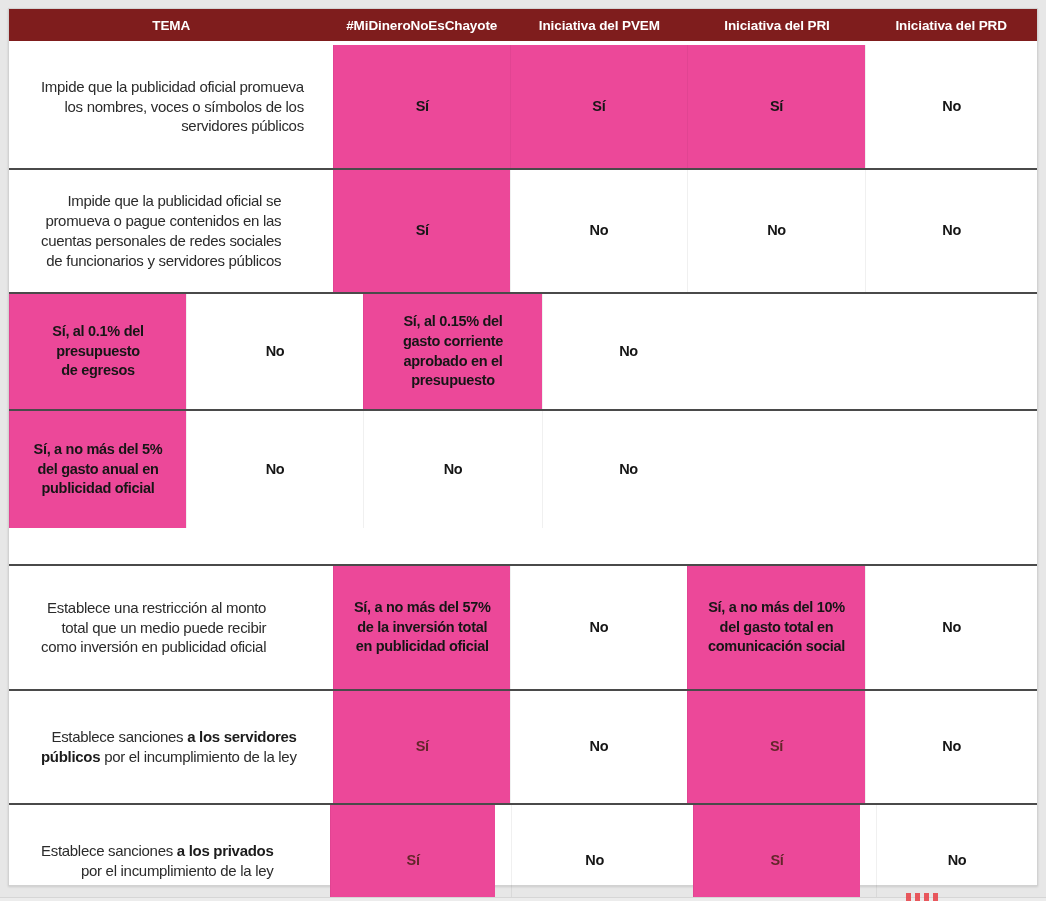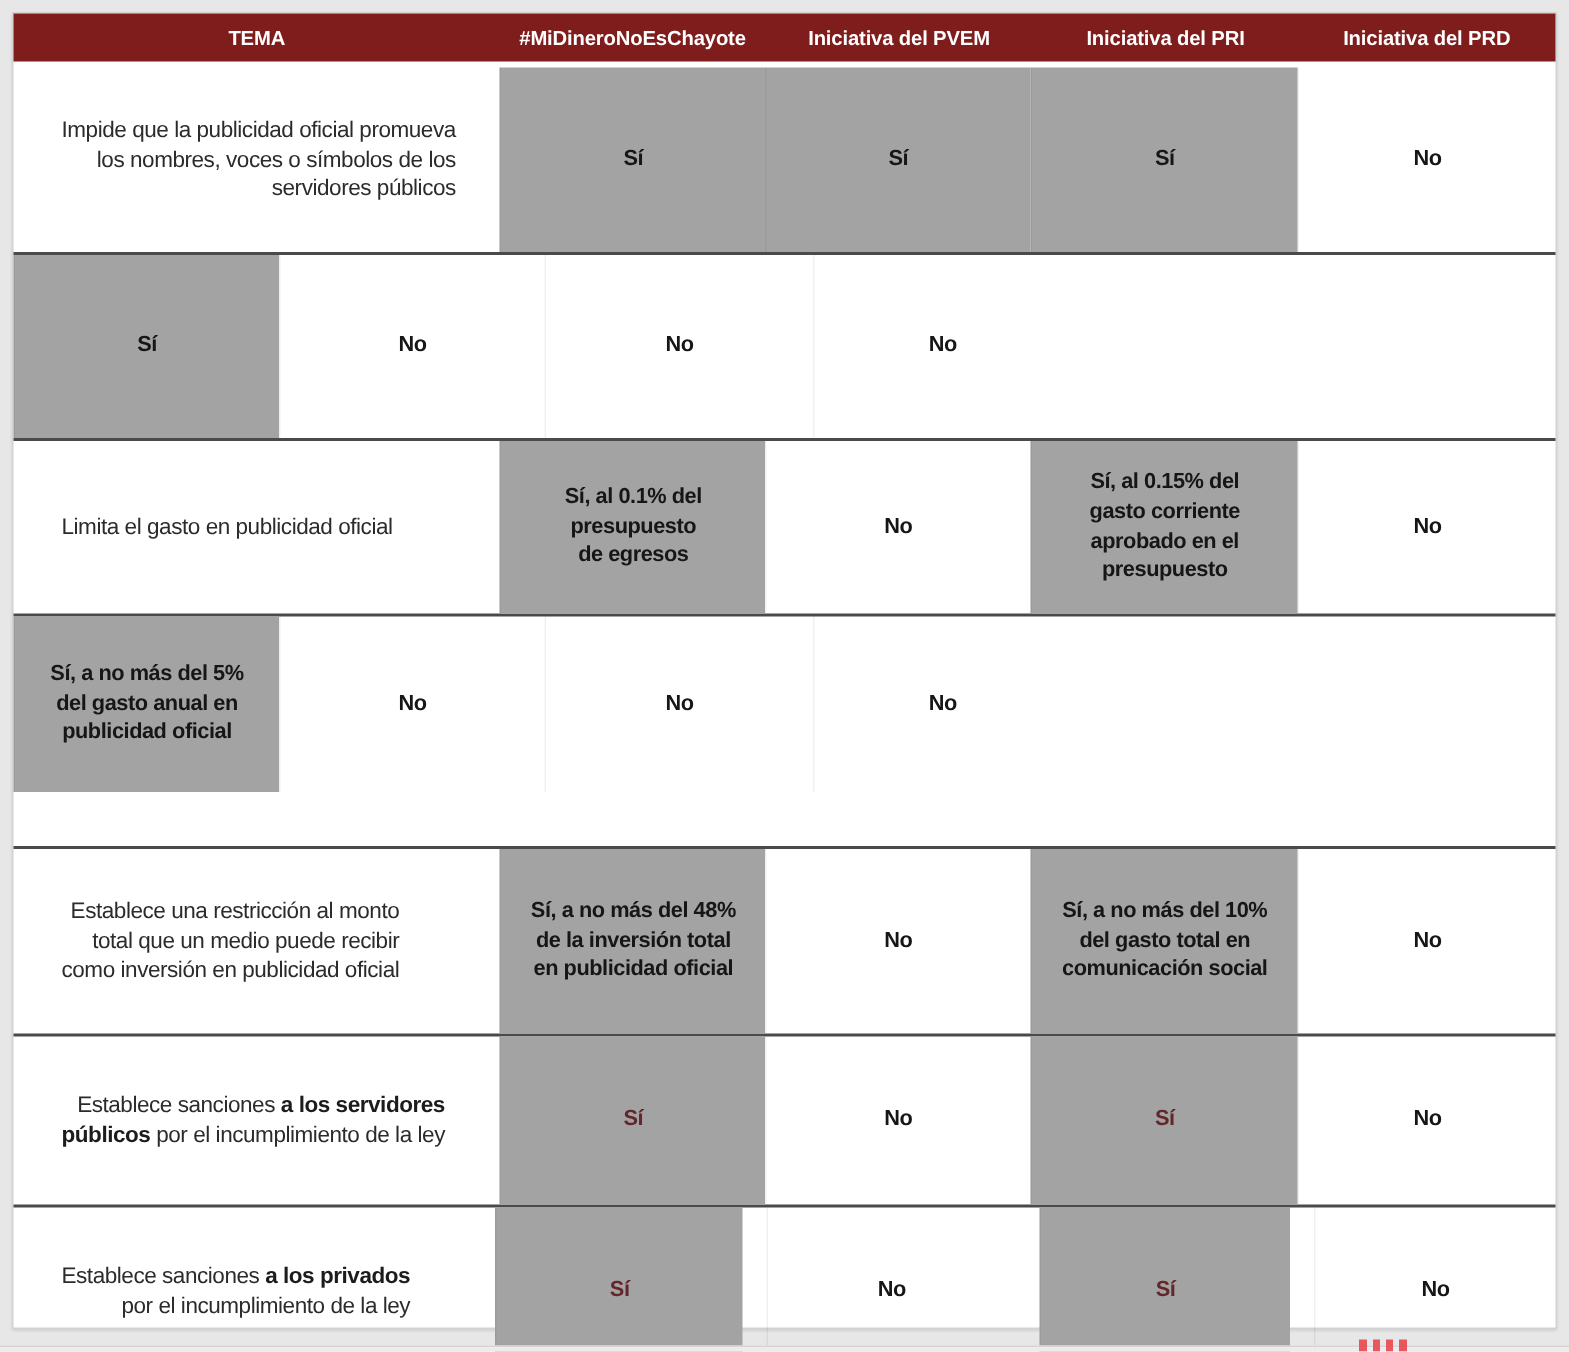--- a/index.html
+++ b/index.html
@@ -46,21 +46,21 @@
   }
   .tema .inner{white-space:pre-line;}
   .tema b{color:#1c1c1c;}
   .ans{
     justify-content:center;text-align:center;
     font-weight:bold;font-size:14.5px;line-height:1.35;
     color:#161616;letter-spacing:-0.3px;white-space:pre-line;
     border-left:1px solid rgba(0,0,0,0.06);
     padding:0 8px;
   }
-  .ans.pink{background:#a3a3a3;border-left-color:rgba(0,0,0,0.045);}
+  .ans.pink{background:#ec4899;border-left-color:rgba(0,0,0,0.045);}
   .ans.maroon{color:#63262a;}
   .footer-strip{
     position:absolute;left:0;top:897px;width:1046px;height:4px;
     background:#ececec;border-top:1px solid #d6d6d6;
   }
   .red-fragment{
     position:absolute;left:906px;top:893px;width:34px;height:8px;
     background:repeating-linear-gradient(90deg,#e8474d 0 5px,transparent 5px 9px);
     opacity:0.9;
   }
@@ -80,27 +80,30 @@
       <div class="trow">
         <div class="cell c0 tema"><span class="inner"><span>Impide que la publicidad oficial promueva
 los nombres, voces o símbolos de los
 servidores públicos</span></span></div>
         <div class="cell ans c1 pink">Sí</div>
         <div class="cell ans c2 pink">Sí</div>
         <div class="cell ans c3 pink">Sí</div>
         <div class="cell ans c4">No</div>
       </div>
       <div class="trow">
+        <div class="cell c0 tema"><span class="inner"><span>Impide que la publicidad oficial se
+promueva o pague contenidos en las
+cuentas personales de redes sociales
+de funcionarios y servidores públicos</span></span></div>
         <div class="cell ans c1 pink">Sí</div>
         <div class="cell ans c2">No</div>
         <div class="cell ans c3">No</div>
         <div class="cell ans c4">No</div>
       </div>
       <div class="trow">
-        <div class="cell c0 tema"><span class="inner"><span>Limita el gasto en publicidad oficial</span></span></div>
         <div class="cell ans c1 pink">Sí, al 0.1% del
 presupuesto
 de egresos</div>
         <div class="cell ans c2">No</div>
         <div class="cell ans c3 pink">Sí, al 0.15% del
 gasto corriente
 aprobado en el
 presupuesto</div>
         <div class="cell ans c4">No</div>
       </div>
@@ -109,21 +112,21 @@
 del gasto anual en
 publicidad oficial</div>
         <div class="cell ans c2">No</div>
         <div class="cell ans c3">No</div>
         <div class="cell ans c4">No</div>
       </div>
       <div class="trow">
         <div class="cell c0 tema"><span class="inner"><span>Establece una restricción al monto
 total que un medio puede recibir
 como inversión en publicidad oficial</span></span></div>
-        <div class="cell ans c1 pink">Sí, a no más del 48%
+        <div class="cell ans c1 pink">Sí, a no más del 57%
 de la inversión total
 en publicidad oficial</div>
         <div class="cell ans c2">No</div>
         <div class="cell ans c3 pink">Sí, a no más del 10%
 del gasto total en
 comunicación social</div>
         <div class="cell ans c4">No</div>
       </div>
       <div class="trow">
         <div class="cell c0 tema"><span class="inner"><span>Establece sanciones </span><b>a los servidores

